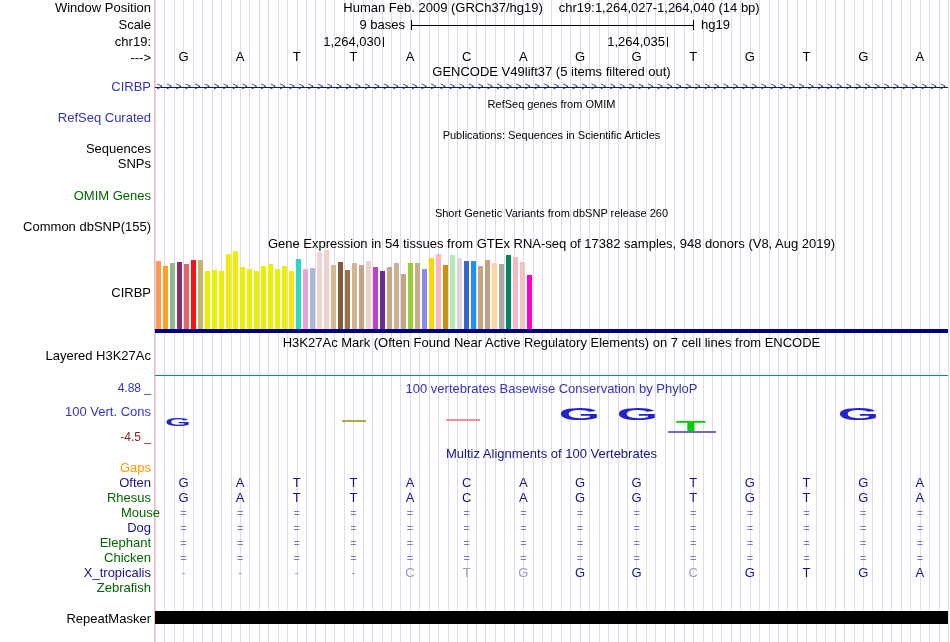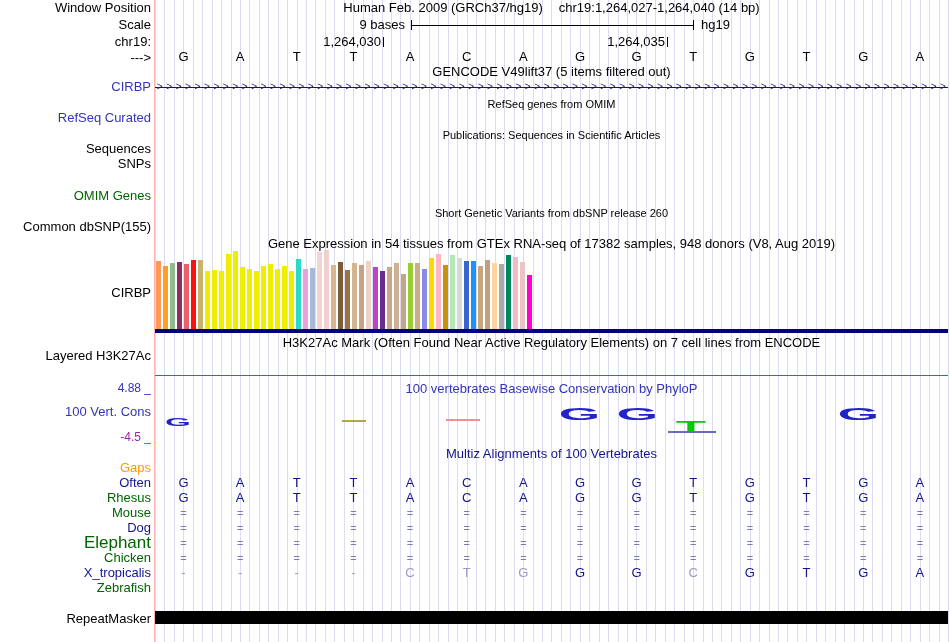--- a/index.html
+++ b/index.html
@@ -6,21 +6,21 @@
   #canvas{position:relative;width:950px;height:642px;background:#fff;overflow:hidden;
           font-family:"Liberation Sans",sans-serif;color:#000;}
   .abs{position:absolute;}
   
   .grid{top:0;left:155px;width:794px;height:642px;
         background:repeating-linear-gradient(to right,#DBDBF1 0 1px,transparent 1px 9.44px);}
   .pink-edge{left:154px;top:0;width:1px;height:642px;background:#FFB3B3;}
   
   .lbl{position:absolute;left:0;width:151px;text-align:right;font-size:13px;line-height:14px;white-space:nowrap;}
   .blue{color:#3333BB;} .green{color:#006400;}
-  .maroon{color:#a21caf;}
+  .maroon{color:#7f1d1d;}
   .lbl-window{top:1px} .lbl-scale{top:18px} .lbl-chr{top:35px} .lbl-strand{top:51px}
   .lbl-cirbp-gene{top:80px} .lbl-refseq{top:111px} .lbl-sequences{top:142px} .lbl-snps{top:157px}
   .lbl-omim{top:189px} .lbl-dbsnp{top:220px} .lbl-cirbp-gtex{top:286px} .lbl-h3k27{top:349px}
   .lbl-phylop-max{top:381px;font-size:12px} .lbl-vertcons{top:405px} .lbl-phylop-min{top:430px;font-size:12px}
   .lbl-repeatmasker{top:612px}
   
   .ct{position:absolute;left:155px;width:793px;text-align:center;font-size:13px;line-height:14px;white-space:nowrap;}
   .ct-header{top:1px}
   .ct-header .gap{display:inline-block;width:16px;}
   .ct-gencode{top:65px} .ct-refseq{top:97px;font-size:11px} .ct-pubs{top:128px;font-size:11px}
@@ -282,21 +282,21 @@
       <div style="left: 381.571px; top: 491px; width: 57px; text-align: center; font-size: 13px; line-height: 14px; color: rgb(20, 20, 140); position: absolute;">A</div>
       <div style="left: 438.214px; top: 491px; width: 57px; text-align: center; font-size: 13px; line-height: 14px; color: rgb(20, 20, 140); position: absolute;">C</div>
       <div style="left: 494.857px; top: 491px; width: 57px; text-align: center; font-size: 13px; line-height: 14px; color: rgb(20, 20, 140); position: absolute;">A</div>
       <div style="left: 551.5px; top: 491px; width: 57px; text-align: center; font-size: 13px; line-height: 14px; color: rgb(20, 20, 140); position: absolute;">G</div>
       <div style="left: 608.143px; top: 491px; width: 57px; text-align: center; font-size: 13px; line-height: 14px; color: rgb(20, 20, 140); position: absolute;">G</div>
       <div style="left: 664.786px; top: 491px; width: 57px; text-align: center; font-size: 13px; line-height: 14px; color: rgb(20, 20, 140); position: absolute;">T</div>
       <div style="left: 721.429px; top: 491px; width: 57px; text-align: center; font-size: 13px; line-height: 14px; color: rgb(20, 20, 140); position: absolute;">G</div>
       <div style="left: 778.071px; top: 491px; width: 57px; text-align: center; font-size: 13px; line-height: 14px; color: rgb(20, 20, 140); position: absolute;">T</div>
       <div style="left: 834.714px; top: 491px; width: 57px; text-align: center; font-size: 13px; line-height: 14px; color: rgb(20, 20, 140); position: absolute;">G</div>
       <div style="left: 891.357px; top: 491px; width: 57px; text-align: center; font-size: 13px; line-height: 14px; color: rgb(20, 20, 140); position: absolute;">A</div>
-      <div style="left: 0px; top: 506px; width: 151px; text-align: right; font-size: 13px; line-height: 14px; color: rgb(0, 100, 0); position: absolute;">Mouse</div>
+      <div style="left: 9px; top: 506px; width: 151px; text-align: right; font-size: 13px; line-height: 14px; color: rgb(0, 100, 0); position: absolute;">Mouse</div>
       <div style="left: 155px; top: 506px; width: 57px; text-align: center; font-size: 11px; line-height: 14px; color: rgb(123, 123, 184); position: absolute;">=</div>
       <div style="left: 211.643px; top: 506px; width: 57px; text-align: center; font-size: 11px; line-height: 14px; color: rgb(123, 123, 184); position: absolute;">=</div>
       <div style="left: 268.286px; top: 506px; width: 57px; text-align: center; font-size: 11px; line-height: 14px; color: rgb(123, 123, 184); position: absolute;">=</div>
       <div style="left: 324.929px; top: 506px; width: 57px; text-align: center; font-size: 11px; line-height: 14px; color: rgb(123, 123, 184); position: absolute;">=</div>
       <div style="left: 381.571px; top: 506px; width: 57px; text-align: center; font-size: 11px; line-height: 14px; color: rgb(123, 123, 184); position: absolute;">=</div>
       <div style="left: 438.214px; top: 506px; width: 57px; text-align: center; font-size: 11px; line-height: 14px; color: rgb(123, 123, 184); position: absolute;">=</div>
       <div style="left: 494.857px; top: 506px; width: 57px; text-align: center; font-size: 11px; line-height: 14px; color: rgb(123, 123, 184); position: absolute;">=</div>
       <div style="left: 551.5px; top: 506px; width: 57px; text-align: center; font-size: 11px; line-height: 14px; color: rgb(123, 123, 184); position: absolute;">=</div>
       <div style="left: 608.143px; top: 506px; width: 57px; text-align: center; font-size: 11px; line-height: 14px; color: rgb(123, 123, 184); position: absolute;">=</div>
       <div style="left: 664.786px; top: 506px; width: 57px; text-align: center; font-size: 11px; line-height: 14px; color: rgb(123, 123, 184); position: absolute;">=</div>
@@ -312,21 +312,21 @@
       <div style="left: 381.571px; top: 521px; width: 57px; text-align: center; font-size: 11px; line-height: 14px; color: rgb(123, 123, 184); position: absolute;">=</div>
       <div style="left: 438.214px; top: 521px; width: 57px; text-align: center; font-size: 11px; line-height: 14px; color: rgb(123, 123, 184); position: absolute;">=</div>
       <div style="left: 494.857px; top: 521px; width: 57px; text-align: center; font-size: 11px; line-height: 14px; color: rgb(123, 123, 184); position: absolute;">=</div>
       <div style="left: 551.5px; top: 521px; width: 57px; text-align: center; font-size: 11px; line-height: 14px; color: rgb(123, 123, 184); position: absolute;">=</div>
       <div style="left: 608.143px; top: 521px; width: 57px; text-align: center; font-size: 11px; line-height: 14px; color: rgb(123, 123, 184); position: absolute;">=</div>
       <div style="left: 664.786px; top: 521px; width: 57px; text-align: center; font-size: 11px; line-height: 14px; color: rgb(123, 123, 184); position: absolute;">=</div>
       <div style="left: 721.429px; top: 521px; width: 57px; text-align: center; font-size: 11px; line-height: 14px; color: rgb(123, 123, 184); position: absolute;">=</div>
       <div style="left: 778.071px; top: 521px; width: 57px; text-align: center; font-size: 11px; line-height: 14px; color: rgb(123, 123, 184); position: absolute;">=</div>
       <div style="left: 834.714px; top: 521px; width: 57px; text-align: center; font-size: 11px; line-height: 14px; color: rgb(123, 123, 184); position: absolute;">=</div>
       <div style="left: 891.357px; top: 521px; width: 57px; text-align: center; font-size: 11px; line-height: 14px; color: rgb(123, 123, 184); position: absolute;">=</div>
-      <div style="left: 0px; top: 536px; width: 151px; text-align: right; font-size: 17px; line-height: 14px; color: rgb(0, 100, 0); position: absolute;">Elephant</div>
+      <div style="left: 0px; top: 536px; width: 151px; text-align: right; font-size: 13px; line-height: 14px; color: rgb(0, 100, 0); position: absolute;">Elephant</div>
       <div style="left: 155px; top: 536px; width: 57px; text-align: center; font-size: 11px; line-height: 14px; color: rgb(123, 123, 184); position: absolute;">=</div>
       <div style="left: 211.643px; top: 536px; width: 57px; text-align: center; font-size: 11px; line-height: 14px; color: rgb(123, 123, 184); position: absolute;">=</div>
       <div style="left: 268.286px; top: 536px; width: 57px; text-align: center; font-size: 11px; line-height: 14px; color: rgb(123, 123, 184); position: absolute;">=</div>
       <div style="left: 324.929px; top: 536px; width: 57px; text-align: center; font-size: 11px; line-height: 14px; color: rgb(123, 123, 184); position: absolute;">=</div>
       <div style="left: 381.571px; top: 536px; width: 57px; text-align: center; font-size: 11px; line-height: 14px; color: rgb(123, 123, 184); position: absolute;">=</div>
       <div style="left: 438.214px; top: 536px; width: 57px; text-align: center; font-size: 11px; line-height: 14px; color: rgb(123, 123, 184); position: absolute;">=</div>
       <div style="left: 494.857px; top: 536px; width: 57px; text-align: center; font-size: 11px; line-height: 14px; color: rgb(123, 123, 184); position: absolute;">=</div>
       <div style="left: 551.5px; top: 536px; width: 57px; text-align: center; font-size: 11px; line-height: 14px; color: rgb(123, 123, 184); position: absolute;">=</div>
       <div style="left: 608.143px; top: 536px; width: 57px; text-align: center; font-size: 11px; line-height: 14px; color: rgb(123, 123, 184); position: absolute;">=</div>
       <div style="left: 664.786px; top: 536px; width: 57px; text-align: center; font-size: 11px; line-height: 14px; color: rgb(123, 123, 184); position: absolute;">=</div>

